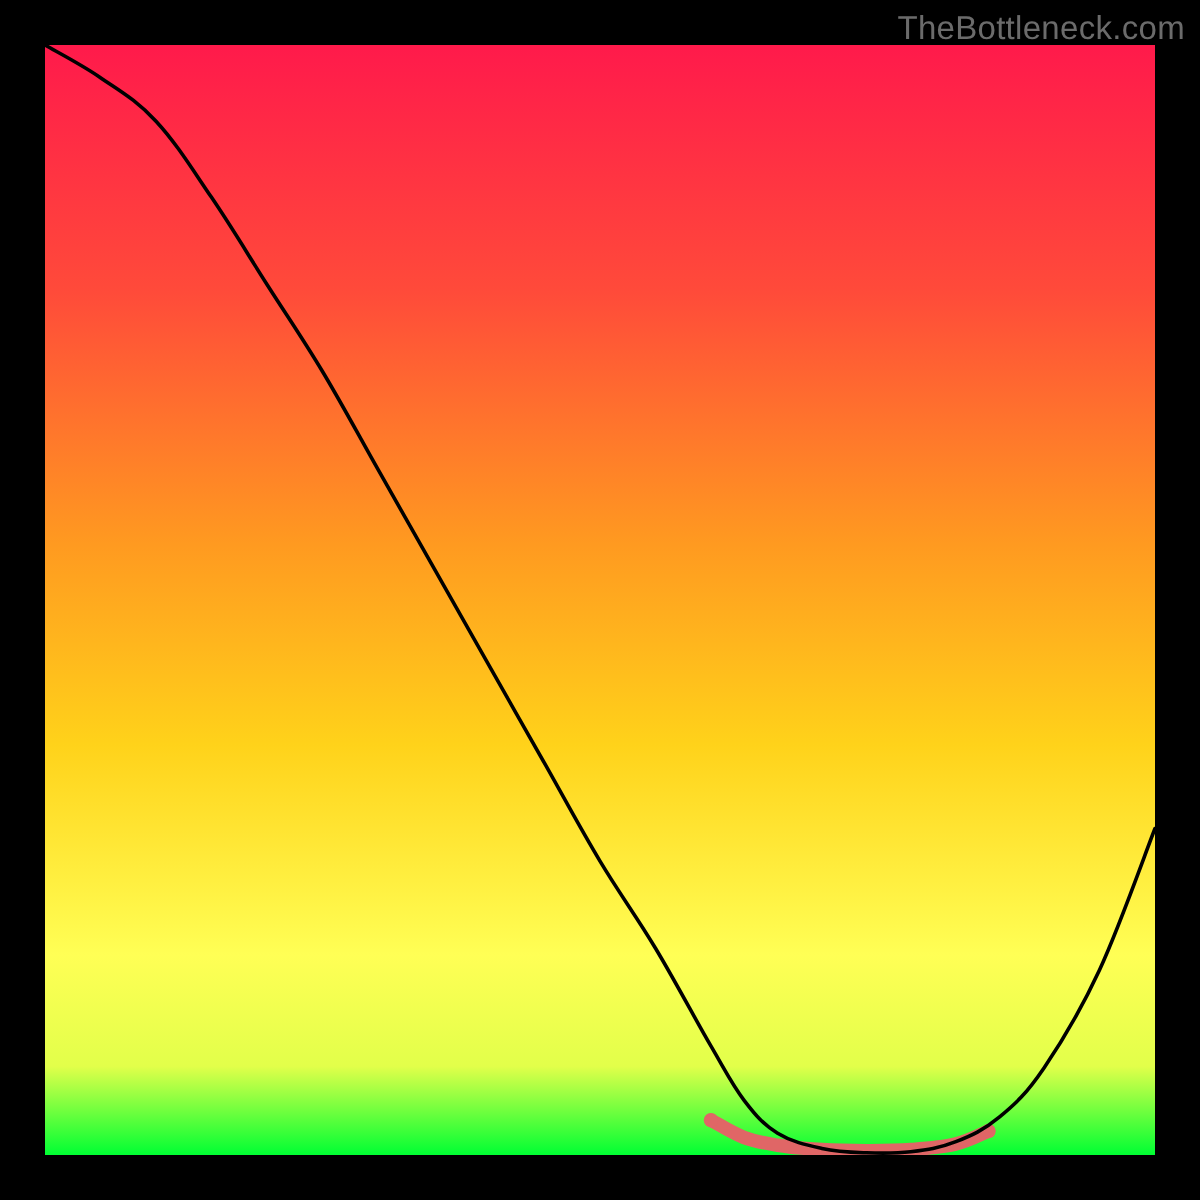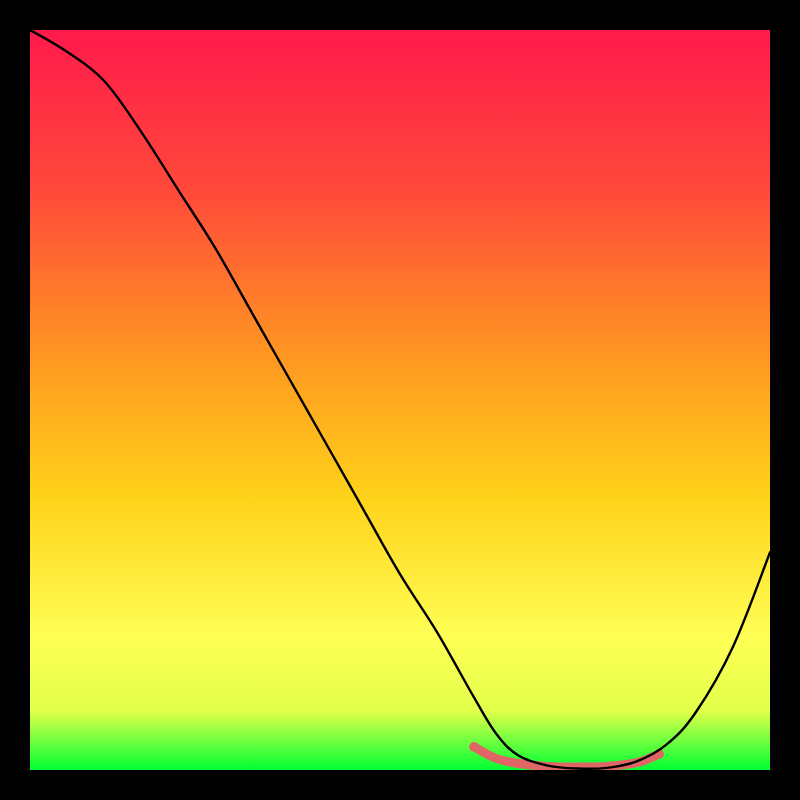--- a/index.html
+++ b/index.html
@@ -26,20 +26,21 @@
     top: 30px;
     width: 740px;
     height: 740px;
   }
   .plot-area svg { display: block; width: 100%; height: 100%; }
 </style>
 </head>
 <body>
 
 <div class="frame">
+  <div class="watermark">TheBottleneck.com</div>
 
   <div class="plot-area">
     <svg viewBox="0 0 740 740" preserveAspectRatio="none">
       <defs>
         <linearGradient id="bg-grad" x1="0" y1="0" x2="0" y2="1">
           <stop offset="0%" stop-color="#ff1a4b"></stop>
           <stop offset="22%" stop-color="#ff4a3a"></stop>
           <stop offset="45%" stop-color="#ff9a20"></stop>
           <stop offset="63%" stop-color="#ffd21a"></stop>
           <stop offset="82%" stop-color="#ffff55"></stop>

